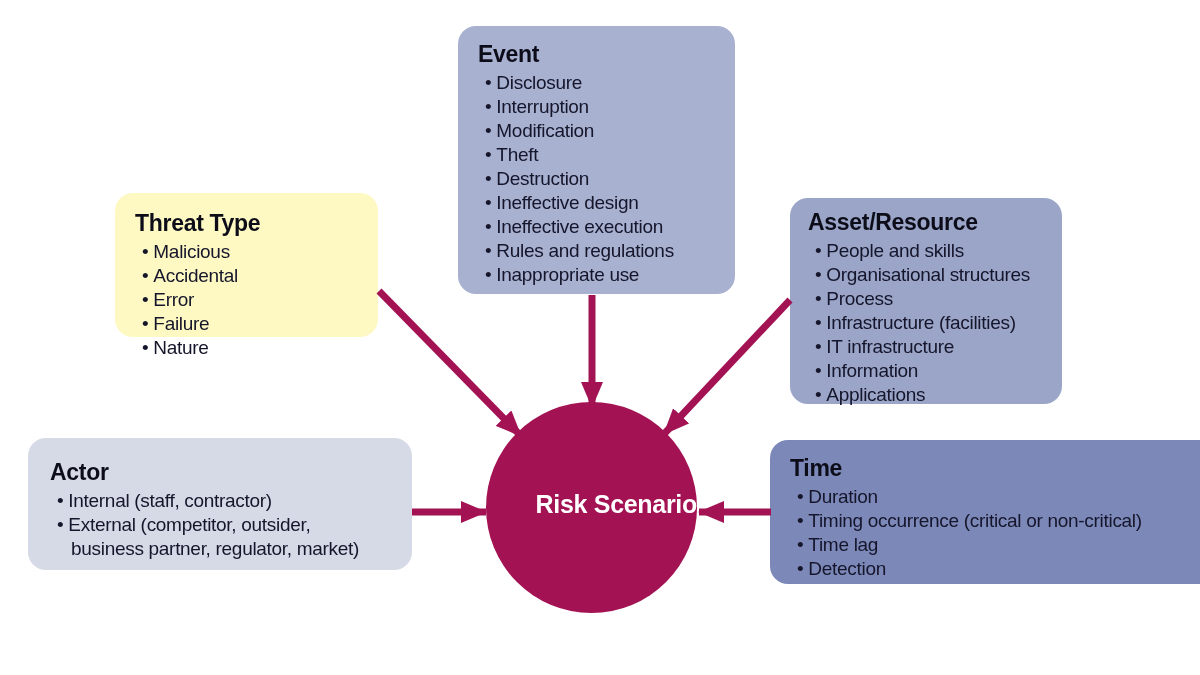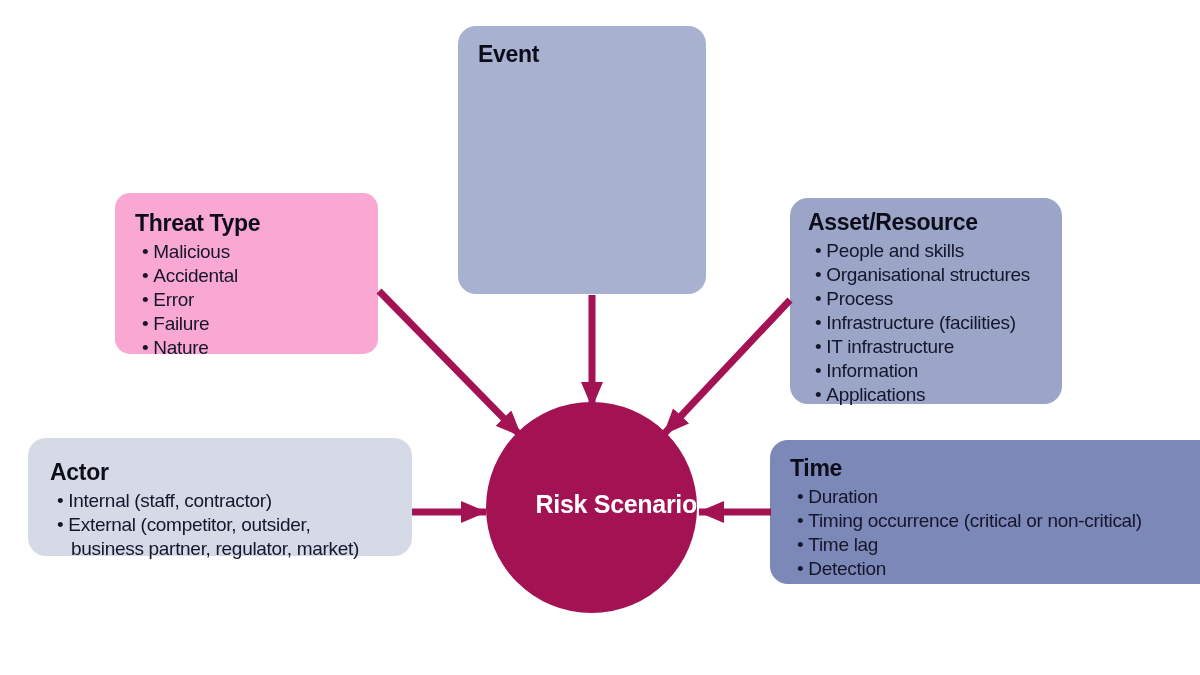--- a/index.html
+++ b/index.html
@@ -37,24 +37,24 @@
     font-size: 19px;
     line-height: 24px;
     letter-spacing: -0.3px;
     padding-left: 21px;
     text-indent: -14px;
     white-space: pre-line;
   }
   .box ul li::before {
     content: "\2022\00a0";
   }
-  #box-event  { left: 458px; top: 26px;  width: 248px; height: 268px; background: #a8b1d0; padding: 15px 14px 10px 20px; }
-  #box-threat { left: 115px; top: 193px; width: 263px; height: 161px; background: #f9a8d4; padding: 17px 10px 10px 20px; border-radius: 15px; }
+  #box-event  { left: 458px; top: 26px;  width: 277px; height: 268px; background: #a8b1d0; padding: 15px 14px 10px 20px; }
+  #box-threat { left: 115px; top: 193px; width: 263px; height: 144px; background: #fef9c3; padding: 17px 10px 10px 20px; }
   #box-asset  { left: 790px; top: 198px; width: 272px; height: 206px; background: #9aa5c8; padding: 11px 6px 8px 18px;  }
-  #box-actor  { left: 28px;  top: 438px; width: 384px; height: 118px; background: #d6dae7; padding: 21px 10px 10px 22px; }
+  #box-actor  { left: 28px;  top: 438px; width: 384px; height: 132px; background: #d6dae7; padding: 21px 10px 10px 22px; }
   #box-time   { left: 770px; top: 440px; width: 485px; height: 144px; background: #7c89b8; padding: 15px 6px 8px 20px;  }
   #center-circle {
     position: absolute;
     left: 486px;
     top: 402px;
     width: 211px;
     height: 211px;
     border-radius: 50%;
     background: #a31253;
     display: flex;
@@ -77,20 +77,31 @@
     pointer-events: none;
   }
 </style>
 </head>
 <body>
 
 <div id="canvas">
 
   <div class="box" id="box-event">
     <h2>Event</h2>
+    <ul>
+        <li>Disclosure</li>
+        <li>Interruption</li>
+        <li>Modification</li>
+        <li>Theft</li>
+        <li>Destruction</li>
+        <li>Ineffective design</li>
+        <li>Ineffective execution</li>
+        <li>Rules and regulations</li>
+        <li>Inappropriate use</li>
+      </ul>
   </div>
 
   <div class="box" id="box-threat">
     <h2>Threat Type</h2>
     <ul>
         <li>Malicious</li>
         <li>Accidental</li>
         <li>Error</li>
         <li>Failure</li>
         <li>Nature</li>

